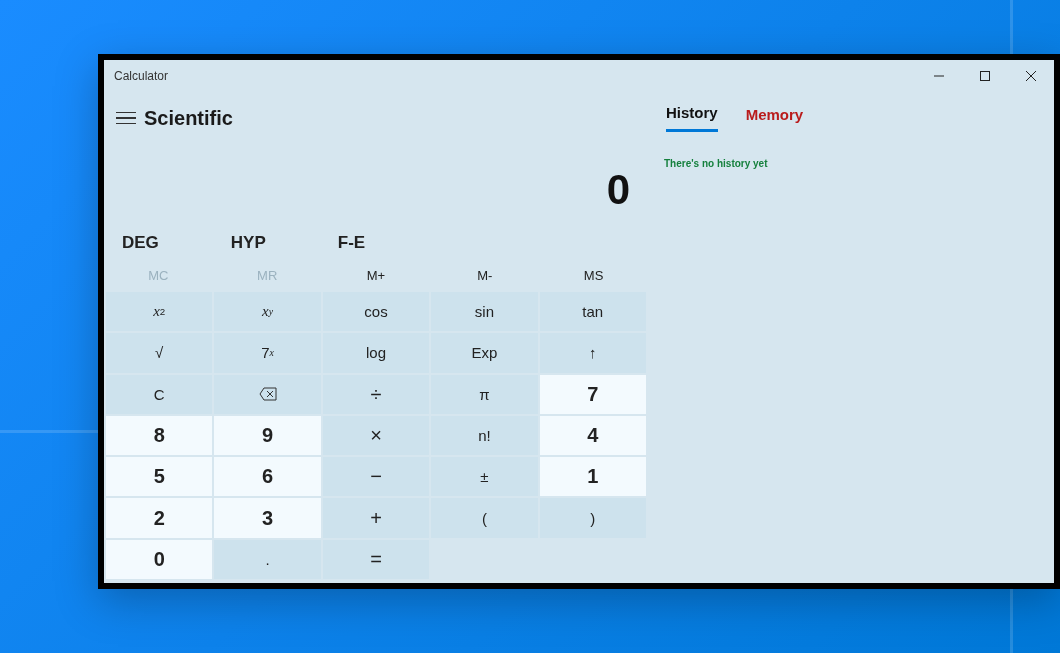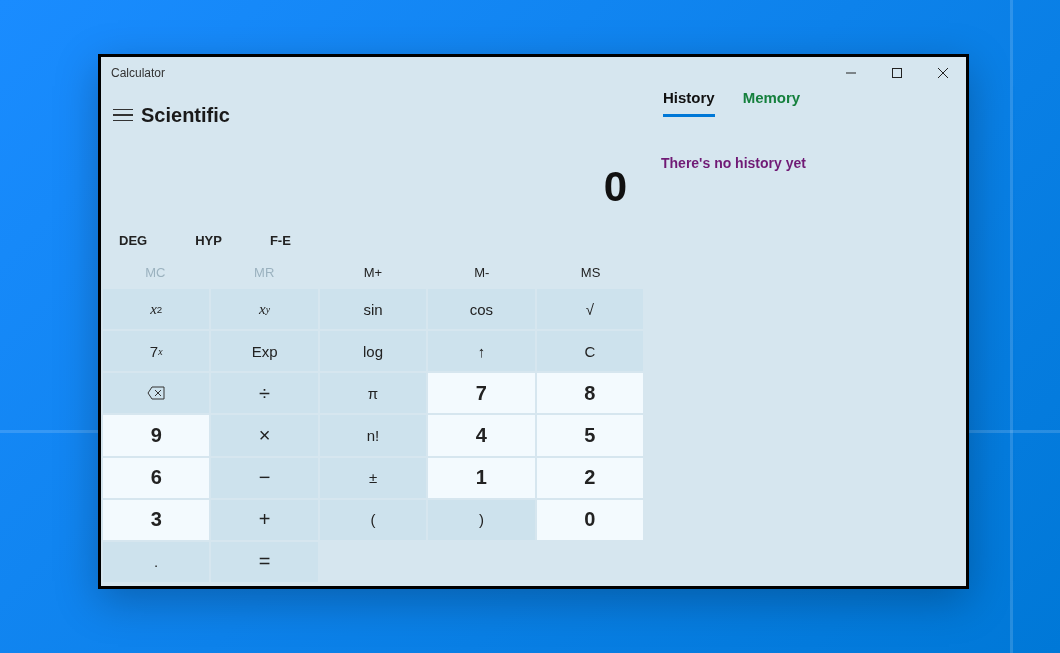--- a/index.html
+++ b/index.html
@@ -8,23 +8,23 @@
     background: linear-gradient(135deg, #1a8cff 0%, #0078d7 100%);
     position: relative; overflow: hidden;
   }
   
   .bg-stripe-h { position:absolute; left:0; right:0; height:3px; background:rgba(255,255,255,0.15); }
   .bg-stripe-v { position:absolute; top:0; bottom:0; width:3px; background:rgba(255,255,255,0.15); }
 
   .window {
     position: absolute;
     left: 98px; top: 54px;
-    width: 871px; height: 535px;
+    width: 962px; height: 535px;
     background: #d6e6ef;
-    border: 3px solid #000000;
+    border: 6px solid #000000;
     box-shadow: 0 12px 40px rgba(0,0,0,0.25);
     display: flex; flex-direction: column;
   }
 
   
   .titlebar {
     height: 32px; display: flex; align-items: center;
     font-size: 12px; color: #333;
     padding-left: 10px;
   }
@@ -47,21 +47,21 @@
   .hamburger span { height:1.5px; background:#333; }
   .mode-title { font-size:20px; font-weight:600; color:#1a1a1a; }
 
   
   .display {
     text-align:right; font-size:42px; font-weight:600; color:#111;
     padding: 22px 18px 14px 0;
   }
 
   
-  .toggle-row { display:flex; padding-left:18px; gap:48px; font-size:13px; font-weight:600; color:#222; height:30px; align-items:center;}
+  .toggle-row { display:flex; padding-left:18px; gap:72px; font-size:17px; font-weight:600; color:#222; height:30px; align-items:center;}
   .toggle-row span { cursor:default; }
 
   
   .mem-row { display:flex; height:34px; align-items:center; text-align:center;}
   .mem-row span { flex:1; font-size:13px; color:#222; cursor:default;}
   .mem-row span.disabled { color:#9bb2bf; }
 
   
   .grid {
     flex:1 1 auto;
@@ -77,24 +77,24 @@
     background:#cde2ed;
     cursor:default;
     user-select:none;
   }
   .key.num { background:#f3fafe; font-size:20px; font-weight:600; }
   .key.op  { font-size:20px; }
   .key sup { font-size:0.65em; vertical-align:super; }
   .key .ital { font-style:italic; font-family: "Times New Roman", serif; }
 
   
-  .tabs { display:flex; gap:28px; height:52px; align-items:flex-start; padding-left:4px;}
-  .tab { font-size:15px; font-weight:600; color:#15803d; padding-bottom:8px; cursor:default;}
+  .tabs { display:flex; gap:28px; height:52px; align-items:center; padding-left:4px;}
+  .tab { font-size:15px; font-weight:600; color:#b91c1c; padding-bottom:8px; cursor:default;}
   .tab.active { border-bottom:3px solid #0078d7; color:#111;}
-  .history-empty { font-size:14px; font-weight:600; color:#701a75; padding-top:14px; padding-left:2px;}
+  .history-empty { font-size:10px; font-weight:600; color:#15803d; padding-top:14px; padding-left:2px;}
 </style>
 </head>
 <body>
 
 <div class="bg-stripe-h" style="top:430px"></div>
 <div class="bg-stripe-v" style="left:1010px"></div>
 
 <div class="window">
 
   <div class="titlebar">
@@ -149,30 +149,31 @@
       <div class="grid">
 
         <div class="key">
             <span class="ital">x</span>
             <sup>2</sup>
           </div>
         <div class="key">
             <span class="ital">x</span>
             <sup class="ital">y</sup>
           </div>
+        <div class="key">cos</div>
         <div class="key">sin</div>
-        <div class="key">cos</div>
+        <div class="key">tan</div>
 
         <div class="key">√</div>
         <div class="key">
             <span>7</span>
             <sup class="ital">x</sup>
           </div>
+        <div class="key">log</div>
         <div class="key">Exp</div>
-        <div class="key">log</div>
 
         <div class="key">↑</div>
         <div class="key">C</div>
         <div class="key">
           <svg width="18" height="14" viewBox="0 0 18 14" fill="none" stroke="#333" stroke-width="1">
               <path d="M5 1 H17 V13 H5 L1 7 Z"></path>
               <line x1="8" y1="4" x2="14" y2="10"></line>
               <line x1="14" y1="4" x2="8" y2="10"></line>
             </svg>
         </div>

